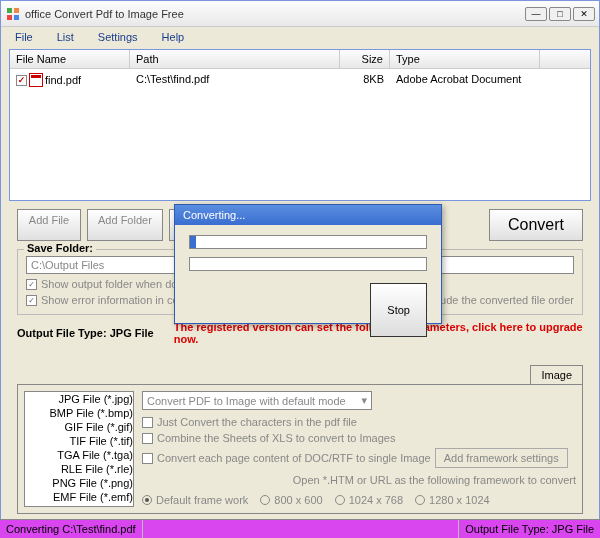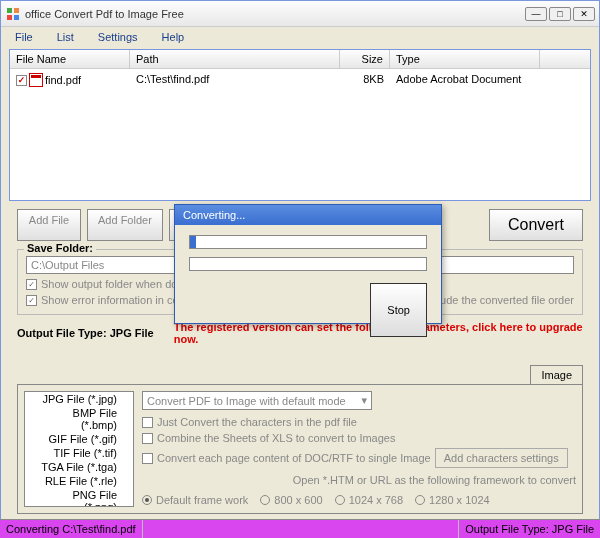--- a/index.html
+++ b/index.html
@@ -32,21 +32,21 @@
 .textbox { width: 100%; border: 1px solid #888; padding: 2px 4px; background: #fff; color: #888; }
 .chkrow { display: flex; align-items: center; gap: 4px; margin-top: 4px; color: #888; }
 .chkbox { width: 11px; height: 11px; border: 1px solid #888; background: #fff; display: inline-flex; align-items: center; justify-content: center; font-size: 8px; color: #666; }
 .oft-row { display: flex; align-items: center; padding: 4px 16px; gap: 20px; }
 .oft-label { font-weight: bold; }
 .upgrade { color: #d00; font-weight: bold; flex: 1; font-size: 11px; }
 .tabs { margin: 16px 16px; text-align: right; }
 .tab { display: inline-block; padding: 3px 10px; border: 1px solid #888; border-bottom: none; background: #ece9d8; }
 .tabcontent { border: 1px solid #888; padding: 6px; display: flex; gap: 8px; height: 130px; }
 .formatlist { width: 110px; border: 1px solid #888; background: #fff; overflow-y: auto; }
-.formatlist div { padding: 1px 16px; font-size: 11px; }
+.formatlist div { padding: 1px 0; font-size: 11px; }
 .rightpane { flex: 1; color: #888; }
 .combo { width: 230px; border: 1px solid #888; background: #fff; padding: 2px 4px; display: flex; justify-content: space-between; align-items: center; color: #888; margin-bottom: 6px; }
 .watermark-btn { float: right; padding: 3px 8px; border: 1px solid #aaa; background: #ece9d8; color: #888; }
 .radiorow { display: flex; gap: 12px; margin-top: 4px; }
 .radio { width: 10px; height: 10px; border: 1px solid #888; border-radius: 50%; display: inline-flex; align-items: center; justify-content: center; }
 .radio.sel::after { content: ""; width: 4px; height: 4px; background: #555; border-radius: 50%; }
 .statusbar { position: absolute; bottom: 0; left: 0; right: 0; display: flex; border-top: 1px solid #888; background: #d946ef; }
 .statusbar .cell { padding: 3px 6px; border-right: 1px solid #bbb; }
 .statusbar .cell:last-child { margin-left: auto; border-left: 1px solid #bbb; border-right: none; }
 .dialog { position: absolute; top: 204px; left: 174px; width: 268px; height: 120px; border: 1px solid #2f5bb7; background: #ece9d8; box-shadow: 2px 2px 6px rgba(0,0,0,0.3); }
@@ -163,21 +163,21 @@
             <span class="chkbox"></span>
             <span>Just Convert the characters in the pdf file</span>
           </div>
         <div class="chkrow">
             <span class="chkbox"></span>
             <span>Combine the Sheets of XLS to convert to Images</span>
           </div>
         <div class="chkrow">
           <span class="chkbox"></span>
           <span>Convert each page content of DOC/RTF to single Image</span>
-          <span class="watermark-btn">Add characters settings</span>
+          <span class="watermark-btn">Add framework settings</span>
         </div>
         <div style="margin-top:6px;">Open *.HTM or URL as the following framework to convert</div>
         <div class="radiorow">
           <span class="chkrow">
               <span class="radio sel"></span>
               <span>Default frame work</span>
             </span>
           <span class="chkrow">
               <span class="radio"></span>
               <span>800 x 600</span>

